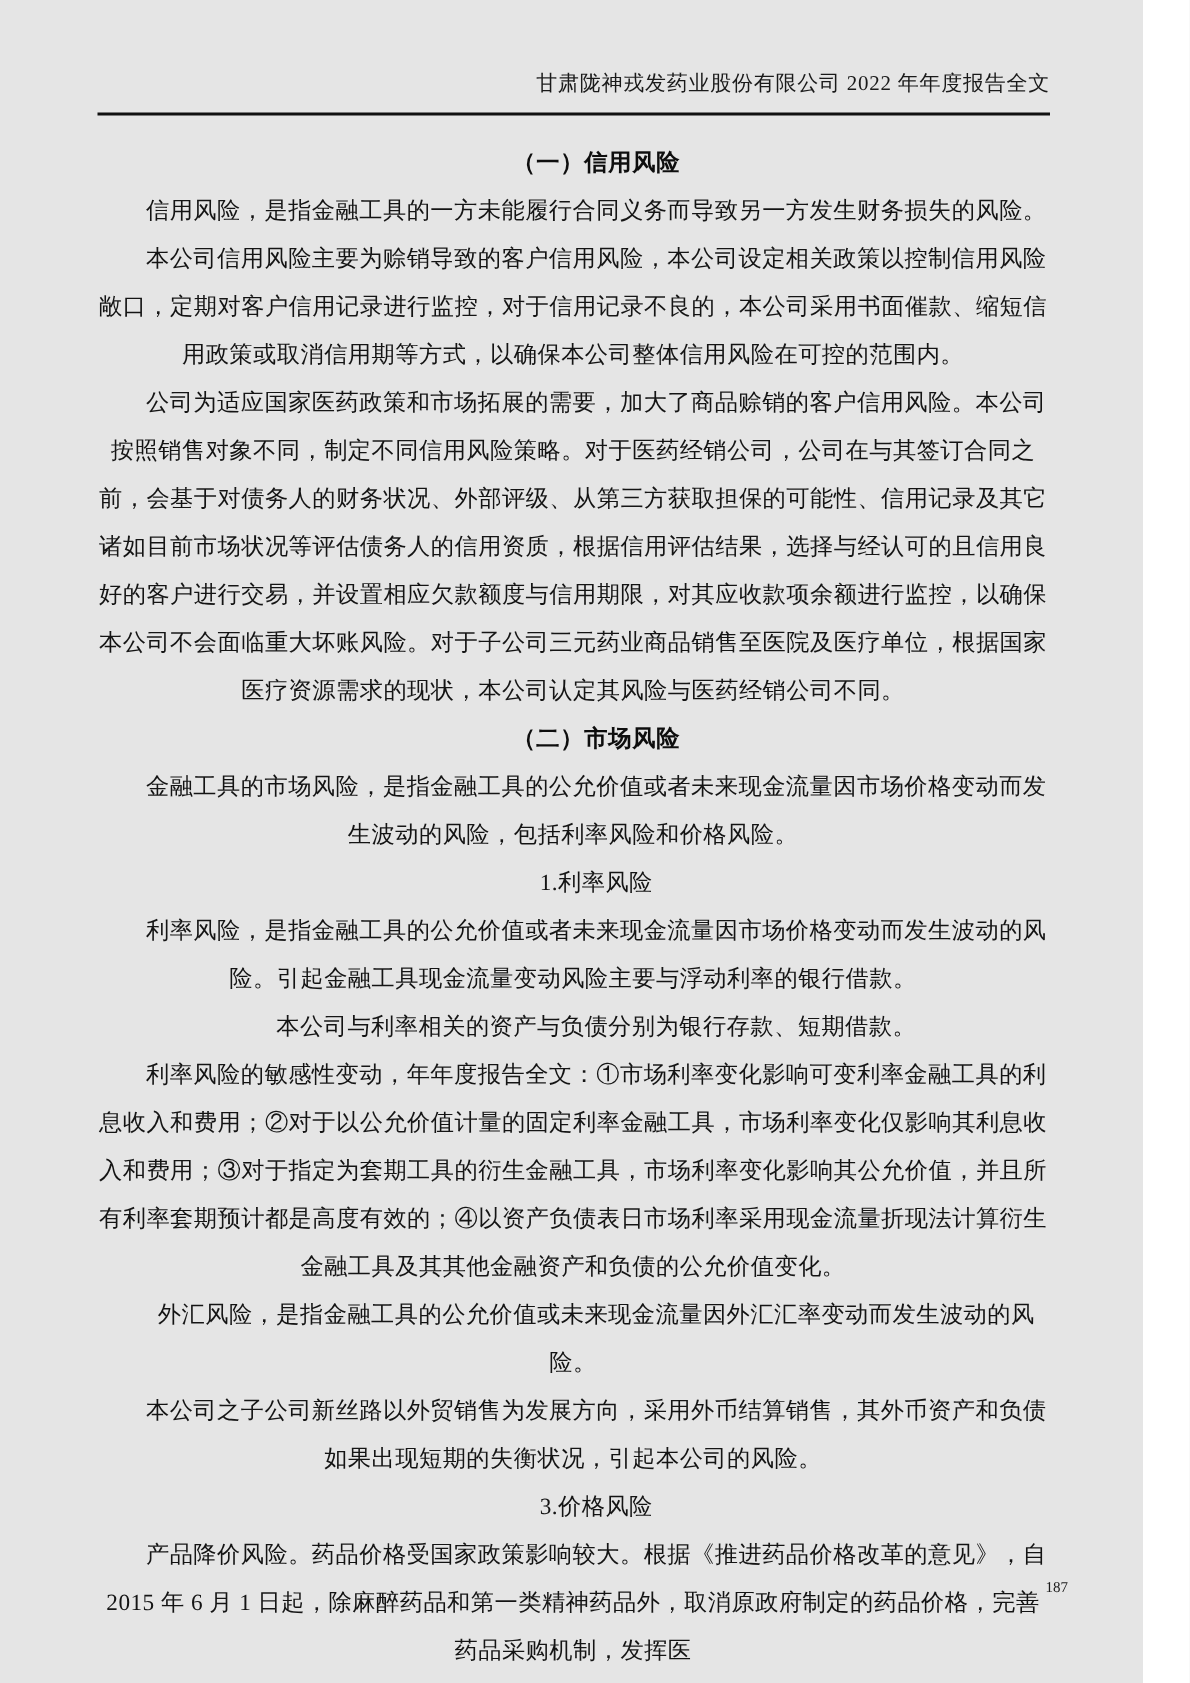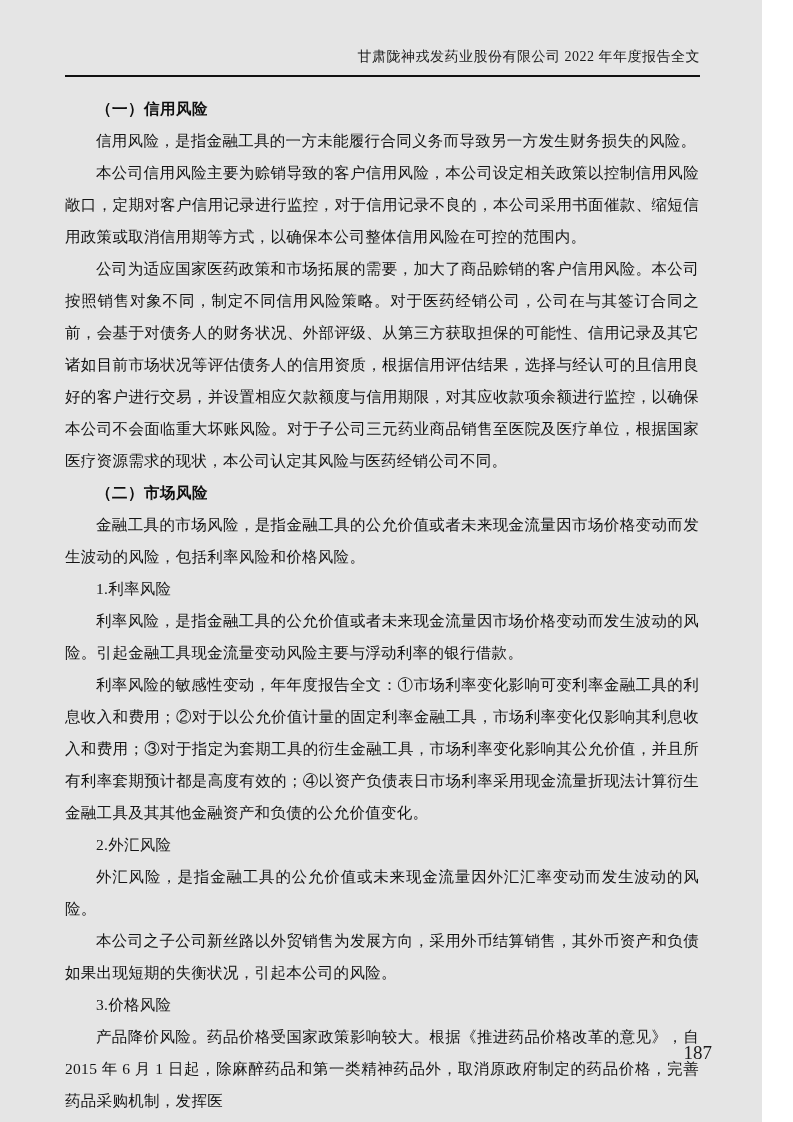--- a/index.html
+++ b/index.html
@@ -29,62 +29,63 @@
   }
   .content {
     margin: 16px 63px 0 65px;
     font-size: 15.5px;
     line-height: 32px;
     letter-spacing: 0.3px;
   }
   .content p {
     margin: 0;
     padding: 0;
+    text-align: center;
   }
   .para {
     text-indent: 2em;
     text-align: justify;
   }
   .section-heading {
     text-indent: 2em;
     font-family: "Liberation Sans", "DejaVu Sans", sans-serif;
     font-weight: 700;
     font-size: 15.5px;
     letter-spacing: 0.5px;
     color: #0e0e0e;
   }
   .sub-heading {
     text-indent: 2em;
   }
   .page-number {
     position: absolute;
     right: 50px;
     bottom: 58px;
-    font-size: 19px;
+    font-size: 10px;
     color: #1a1a1a;
   }
 </style>
 </head>
 <body>
 
 <div class="page">
 
   <div class="header">甘肃陇神戎发药业股份有限公司 2022 年年度报告全文</div>
 
   <div class="content">
     <p class="section-heading">（一）信用风险</p>
     <p class="para">信用风险，是指金融工具的一方未能履行合同义务而导致另一方发生财务损失的风险。</p>
     <p class="para">本公司信用风险主要为赊销导致的客户信用风险，本公司设定相关政策以控制信用风险敞口，定期对客户信用记录进行监控，对于信用记录不良的，本公司采用书面催款、缩短信用政策或取消信用期等方式，以确保本公司整体信用风险在可控的范围内。</p>
     <p class="para">公司为适应国家医药政策和市场拓展的需要，加大了商品赊销的客户信用风险。本公司按照销售对象不同，制定不同信用风险策略。对于医药经销公司，公司在与其签订合同之前，会基于对债务人的财务状况、外部评级、从第三方获取担保的可能性、信用记录及其它诸如目前市场状况等评估债务人的信用资质，根据信用评估结果，选择与经认可的且信用良好的客户进行交易，并设置相应欠款额度与信用期限，对其应收款项余额进行监控，以确保本公司不会面临重大坏账风险。对于子公司三元药业商品销售至医院及医疗单位，根据国家医疗资源需求的现状，本公司认定其风险与医药经销公司不同。</p>
     <p class="section-heading">（二）市场风险</p>
     <p class="para">金融工具的市场风险，是指金融工具的公允价值或者未来现金流量因市场价格变动而发生波动的风险，包括利率风险和价格风险。</p>
     <p class="sub-heading">1.利率风险</p>
     <p class="para">利率风险，是指金融工具的公允价值或者未来现金流量因市场价格变动而发生波动的风险。引起金融工具现金流量变动风险主要与浮动利率的银行借款。</p>
+    <p class="para">本公司与利率相关的资产与负债分别为银行存款、短期借款。</p>
     <p class="para">利率风险的敏感性变动，年年度报告全文：①市场利率变化影响可变利率金融工具的利息收入和费用；②对于以公允价值计量的固定利率金融工具，市场利率变化仅影响其利息收入和费用；③对于指定为套期工具的衍生金融工具，市场利率变化影响其公允价值，并且所有利率套期预计都是高度有效的；④以资产负债表日市场利率采用现金流量折现法计算衍生金融工具及其其他金融资产和负债的公允价值变化。</p>
-    <p class="sub-heading">2.外汇风险</p>
     <p class="para">外汇风险，是指金融工具的公允价值或未来现金流量因外汇汇率变动而发生波动的风险。</p>
     <p class="para">本公司之子公司新丝路以外贸销售为发展方向，采用外币结算销售，其外币资产和负债如果出现短期的失衡状况，引起本公司的风险。</p>
     <p class="sub-heading">3.价格风险</p>
     <p class="para">产品降价风险。药品价格受国家政策影响较大。根据《推进药品价格改革的意见》，自 2015 年 6 月 1 日起，除麻醉药品和第一类精神药品外，取消原政府制定的药品价格，完善药品采购机制，发挥医</p>
   </div>
 
   <div class="page-number">187</div>
 
 </div>
 

